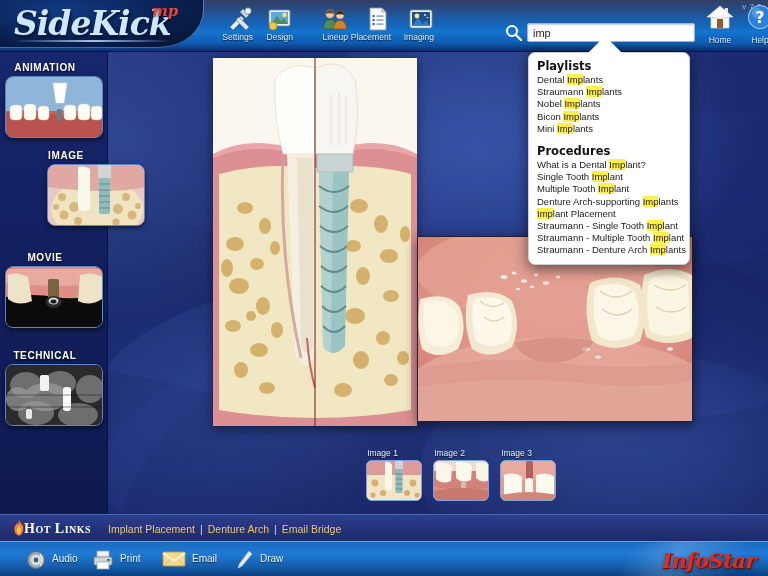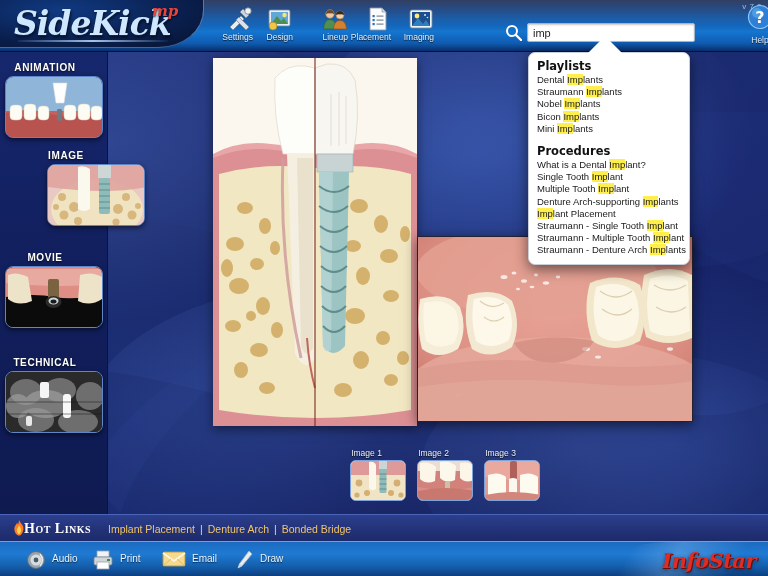--- a/index.html
+++ b/index.html
@@ -123,21 +123,21 @@
     background: #f2efe6; overflow: hidden; box-shadow: 0 3px 10px rgba(0,0,0,.5);
   }
   .photo-img {
     position: absolute; left: 417px; top: 236px; width: 276px; height: 186px;
     overflow: hidden; box-shadow: 0 3px 12px rgba(0,0,0,.55);
     border: 1px solid #223;
   }
 
   
   .thumbstrip { position: absolute; left: 350px; top: 448px; width: 190px; height: 58px; }
-  .tcard { position: absolute; top: 0; width: 33px; cursor: pointer; }
+  .tcard { position: absolute; top: 0; width: 33px; cursor: pointer; margin-left: 16px; }
   .tcard .tlbl { font-size: 8.5px; color: #e7f1ff; text-align: center; margin-bottom: 2px;
     text-shadow: 0 1px 1px rgba(0,0,0,.8); }
   .tcard .timg { width: 56px; height: 41px; border-radius: 6px; overflow: hidden;
     border: 1px solid #7ea3dd; position: relative; background: #eee; }
 
   
   .hotlinks {
     position: absolute; left: 0; top: 514px; width: 768px; height: 34px;
     background: linear-gradient(to bottom, #2c3f8d 0%, #223176 50%, #1a2866 100%);
     border-top: 1px solid #4a64b8; border-bottom: 1px solid #0b1340;
@@ -285,21 +285,21 @@
           <path d="M2 8 Q10 4 22 10 L26 34 Q12 40 2 32 Z" fill="#ece3c8"></path>
           <path d="M74 8 Q86 4 96 10 L96 32 Q84 40 72 34 Z" fill="#ece3c8"></path>
           <rect x="42" y="12" width="11" height="22" rx="2" fill="#7a6340"></rect>
           <ellipse cx="47.5" cy="35" rx="8" ry="6" fill="#2b2b2b"></ellipse>
           <ellipse cx="47.5" cy="34" rx="5" ry="3.4" fill="#cfd8d8"></ellipse>
           <ellipse cx="47.5" cy="34.5" rx="3" ry="2" fill="#1b1b1b"></ellipse>
         </svg>
       </div>
     </div>
 
-    <div class="side-item" style="top:305px;">
+    <div class="side-item" style="top:298px;">
       <div class="side-title">TECHNICAL</div>
       <div class="side-thumb">
         <svg width="98" height="62" viewBox="0 0 98 62">
           <rect width="98" height="62" fill="#2a2a2a"></rect>
           <g fill="#6e6e6e">
             <ellipse cx="20" cy="20" rx="16" ry="13"></ellipse>
             <ellipse cx="54" cy="18" rx="16" ry="12"></ellipse>
             <ellipse cx="84" cy="24" rx="14" ry="14"></ellipse>
             <ellipse cx="30" cy="48" rx="18" ry="12"></ellipse>
             <ellipse cx="72" cy="50" rx="20" ry="12"></ellipse>
@@ -517,21 +517,21 @@
 
   <div class="hotlinks">
     <span class="flame">
       <svg width="12" height="16" viewBox="0 0 12 16">
         <path d="M6 0 C7.6 4 11 4.8 10.4 9.2 C10 12.8 8 15.6 6 15.6 C4 15.6 1.6 13.2 1.4 9.6 C1.2 6 3.4 5 4.2 2.6 C4.8 5 5.4 5.6 6 0 Z" fill="#ff7b28"></path>
         <path d="M6 5 C7 7.4 8.4 8.4 8 10.8 C7.7 12.8 6.8 14 6 14 C5.2 14 4 12.8 3.9 10.8 C3.8 8.6 5.2 7.8 6 5 Z" fill="#ffd34d"></path>
       </svg>
     </span>
     <span class="hl-title">Hot Links</span>
     <span class="hl-links">
-      <a>Implant Placement</a><span class="hl-sep">|</span><a>Denture Arch</a><span class="hl-sep">|</span><a>Bonded Bridge</a>
+      <a>Implant Placement</a><span class="hl-sep">|</span><a>Denture Arch</a><span class="hl-sep">|</span><a>Email Bridge</a>
     </span>
   </div>
 
   <div class="bottombar">
     <div class="infostar-swoosh"></div>
 
     <div class="bbtn" style="left:26px; width:70px;">
       <span>
         <svg width="20" height="20" viewBox="0 0 20 20">
           <circle cx="10" cy="10" r="8.5" fill="#9aa6ae" stroke="#5f6d76" stroke-width="1"></circle>
@@ -677,20 +677,31 @@
     <div class="search-wrap">
       <span class="search-mag">
         <svg width="17" height="17" viewBox="0 0 17 17">
           <circle cx="7" cy="7" r="5" fill="none" stroke="#ffffff" stroke-width="2"></circle>
           <path d="M11 11 L16 16" stroke="#ffffff" stroke-width="2.4" stroke-linecap="round"></path>
         </svg>
       </span>
       <input class="search-input" type="text" value="imp" style="">
     </div>
 
+    <div class="nav-btn" style="left:700px;">
+      <span>
+        <svg width="30" height="28" viewBox="0 0 30 28">
+          <path d="M15 3 L28 14 H24 V25 H6 V14 H2 Z" fill="#fbfbf7" stroke="#cfd6dd" stroke-width=".8"></path>
+          <rect x="12" y="16" width="6" height="9" fill="#9a5a2c"></rect>
+          <rect x="7" y="14" width="16" height="2" fill="#e2e7ec"></rect>
+          <rect x="20" y="5" width="3" height="5" fill="#e7ebef"></rect>
+        </svg>
+      </span>
+      <span class="lbl">Home</span>
+    </div>
 
     <div class="nav-btn" style="left:740px;">
       <span>
         <svg width="28" height="28" viewBox="0 0 28 28">
           <circle cx="14" cy="14" r="11.5" fill="#2f7fd6" stroke="#8fc6ef" stroke-width="1.2"></circle>
           <circle cx="11" cy="10" r="5" fill="#6ab2ea" opacity=".55"></circle>
           <text x="14" y="20" font-family="DejaVu Sans, sans-serif" font-size="16" font-weight="bold" fill="#ffffff" text-anchor="middle">?</text>
         </svg>
       </span>
       <span class="lbl">Help</span>

